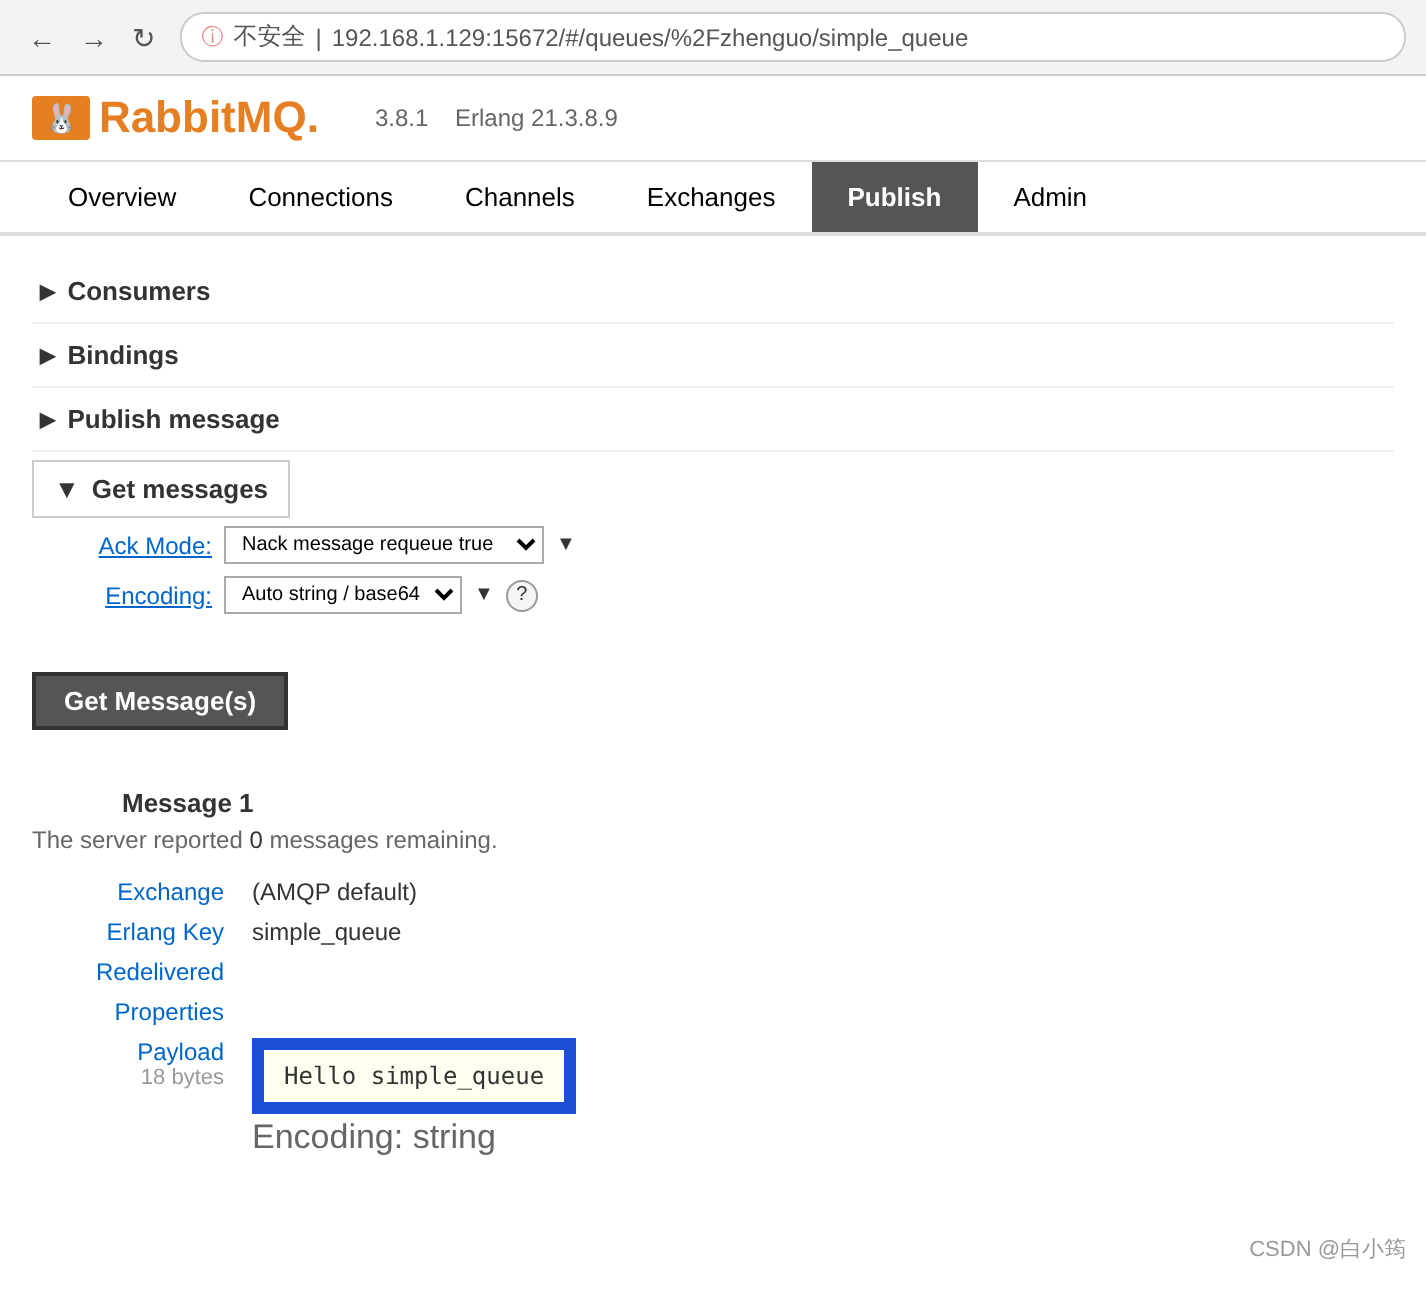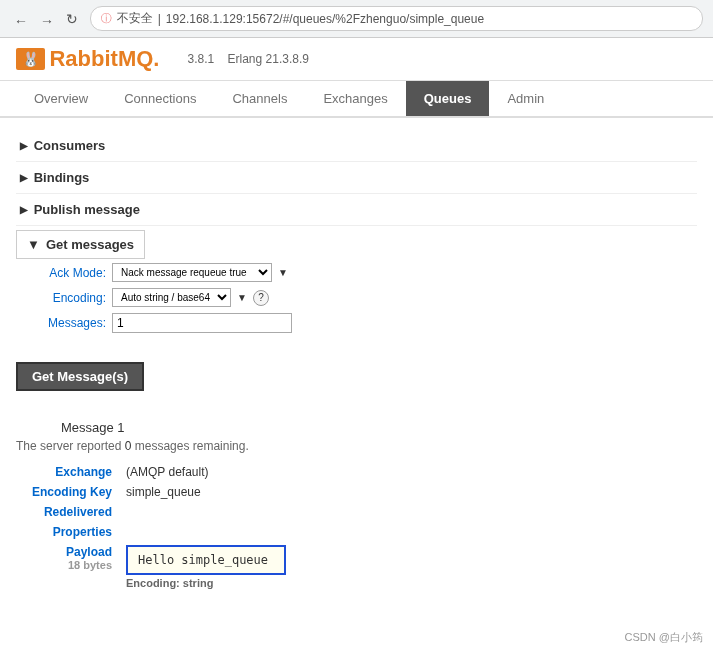--- a/index.html
+++ b/index.html
@@ -67,21 +67,21 @@
     .main-nav {
       background: #fff;
       border-bottom: 2px solid #ddd;
       display: flex;
       padding: 0 16px;
     }
     .nav-item {
       padding: 10px 18px;
       font-size: 13px;
       cursor: pointer;
-      color: #737373;
+      color: #000000;
       text-decoration: none;
       border: none;
       background: none;
     }
     .nav-item.active {
       background: #555;
       color: #fff;
       font-weight: bold;
     }
 
@@ -144,20 +144,21 @@
       display: flex;
       align-items: center;
       margin-bottom: 6px;
       gap: 6px;
     }
     .form-label {
       width: 90px;
       text-align: right;
       font-size: 12px;
       color: #0066cc;
+      text-decoration: underline;
     }
     .form-select {
       padding: 2px 4px;
       border: 1px solid #aaa;
       background: #fff;
       font-size: 10px;
       cursor: pointer;
     }
     .form-input {
       padding: 2px 4px;
@@ -185,21 +186,21 @@
       padding: 5px 14px;
       font-size: 13px;
       cursor: pointer;
       margin: 23px 0;
       font-weight: bold;
     }
 
     
     .message-label {
       font-size: 13px;
-      font-weight: normal;
+      font-weight: bold;
       margin: 6px 0 4px 0;
       padding-left: 45px;
     }
     .remaining-text {
       font-size: 12px;
       color: #666;
       margin-bottom: 8px;
     }
     .remaining-text span { color: #333; }
 
@@ -208,42 +209,42 @@
       width: 100%;
     }
     .msg-details td {
       padding: 2px 6px;
       font-size: 12px;
       vertical-align: top;
     }
     .msg-details .detail-label {
       text-align: right;
       color: #0066cc;
-      font-weight: bold;
+      font-weight: normal;
       width: 100px;
     }
     .msg-details .detail-value {
       color: #333;
     }
 
     
     .payload-box {
-      border: 2px solid #1d4ed8;
+      border: 6px solid #1d4ed8;
       background: #fffef0;
       padding: 6px 10px;
       font-family: monospace;
       font-size: 12px;
       display: inline-block;
       min-width: 160px;
     }
 
     
     .watermark {
       position: fixed;
-      bottom: 8px;
+      bottom: 21px;
       right: 10px;
       font-size: 11px;
       color: #999;
     }
   </style>
 </head>
 <body>
 
 <div class="browser-chrome">
   <div class="nav-buttons">
@@ -271,21 +272,21 @@
     &nbsp;&nbsp;
     <span>Erlang 21.3.8.9</span>
   </span>
 </div>
 
 <div class="main-nav">
   <button class="nav-item">Overview</button>
   <button class="nav-item">Connections</button>
   <button class="nav-item">Channels</button>
   <button class="nav-item">Exchanges</button>
-  <button class="nav-item active">Queues</button>
+  <button class="nav-item active">Publish</button>
   <button class="nav-item">Admin</button>
 </div>
 
 <div class="content">
 
   
   <div class="section-header">
     <span class="arrow">▶</span>
     <span>Consumers</span>
   </div>
@@ -328,62 +329,58 @@
     <span class="form-label">Encoding:</span>
     <select class="form-select">
       <option>Auto string / base64</option>
       <option>base64</option>
     </select>
     <span style="font-size:10px;">▼</span>
     <span class="help-btn">?</span>
   </div>
 
   
-  <div class="form-row">
-    <span class="form-label">Messages:</span>
-    <input class="form-input" type="text" value="1" style="">
-  </div>
 
   
   <button class="get-msg-btn">Get Message(s)</button>
 
   
   <div class="message-label">Message 1</div>
 
   <div class="remaining-text">
     The server reported <span style="color:#333">0</span> messages remaining.
   </div>
 
   
   <table class="msg-details">
     <tbody>
         <tr>
       <td class="detail-label">Exchange</td>
       <td class="detail-value">(AMQP default)</td>
     </tr>
     <tr>
-      <td class="detail-label">Encoding Key</td>
+      <td class="detail-label">Erlang Key</td>
       <td class="detail-value">simple_queue</td>
     </tr>
     <tr>
       <td class="detail-label">Redelivered</td>
       <td class="detail-value"></td>
     </tr>
     <tr>
       <td class="detail-label">Properties</td>
       <td class="detail-value"></td>
     </tr>
     <tr>
       <td class="detail-label" style="vertical-align:top;">
         <div>Payload</div>
         <div style="font-size:11px;color:#999;">18 bytes</div>
       </td>
       <td>
         <div class="payload-box">Hello simple_queue</div>
-        <div style="font-size:11px;color:#666;margin-top:2px;font-weight:bold;">Encoding: string</div>
+        <div style="font-size:17px;color:#666;margin-top:2px;">Encoding: string</div>
       </td>
     </tr>
   </tbody>
     </table>
 
 </div>
 
 <div class="watermark">CSDN @白小筠</div>
 
 </body></html>

